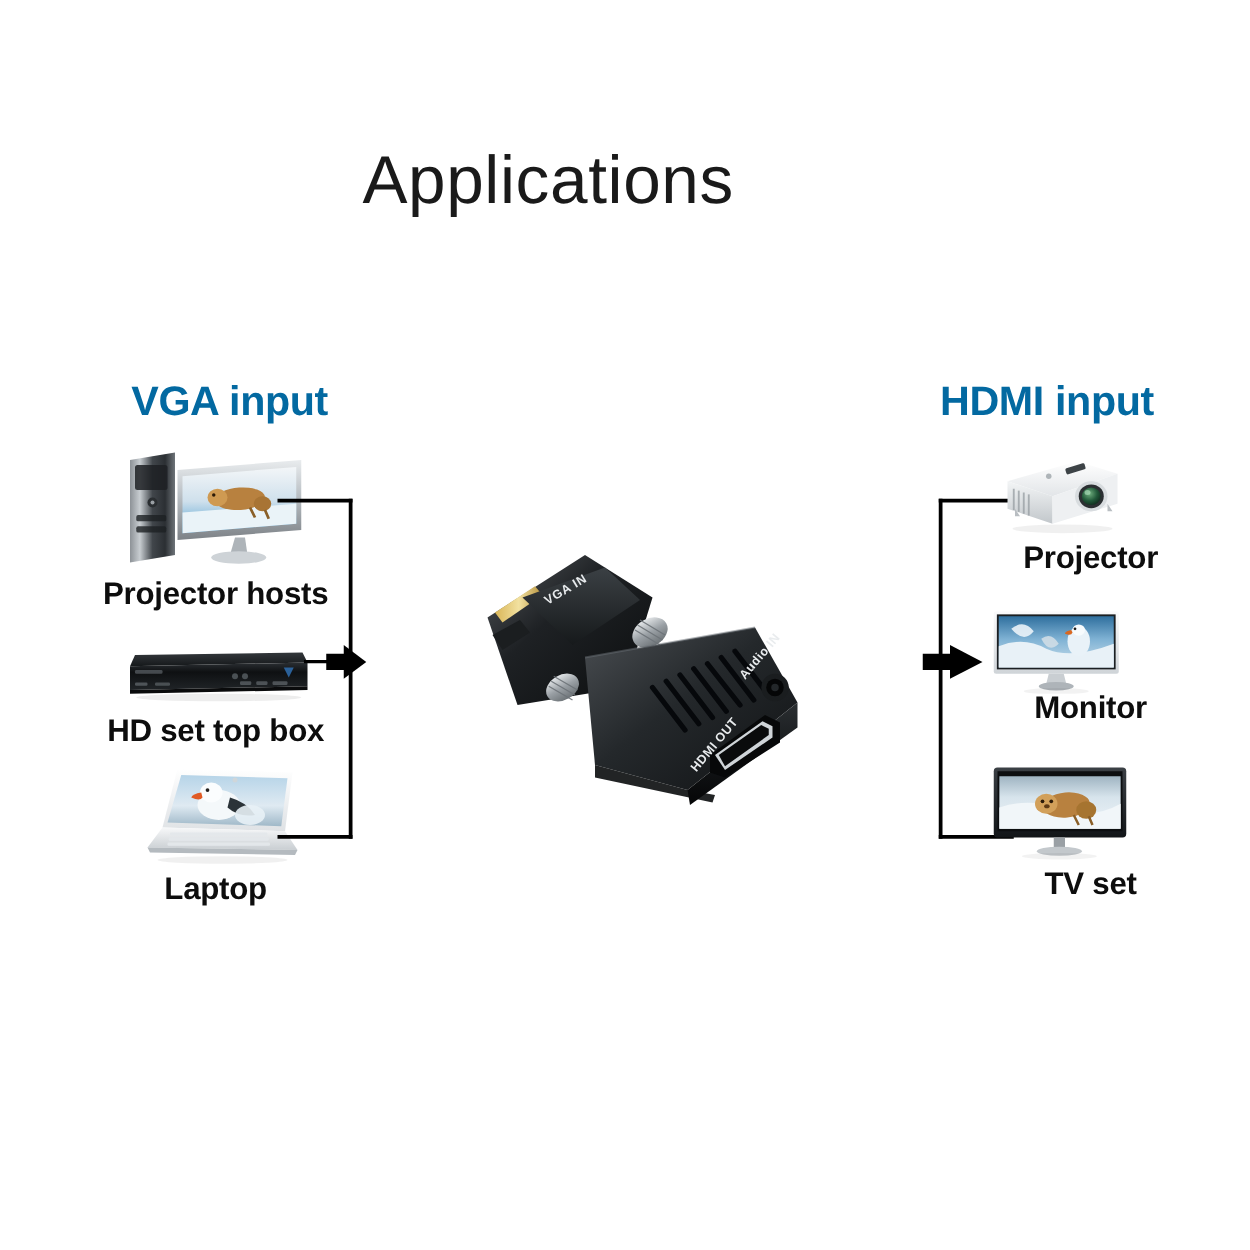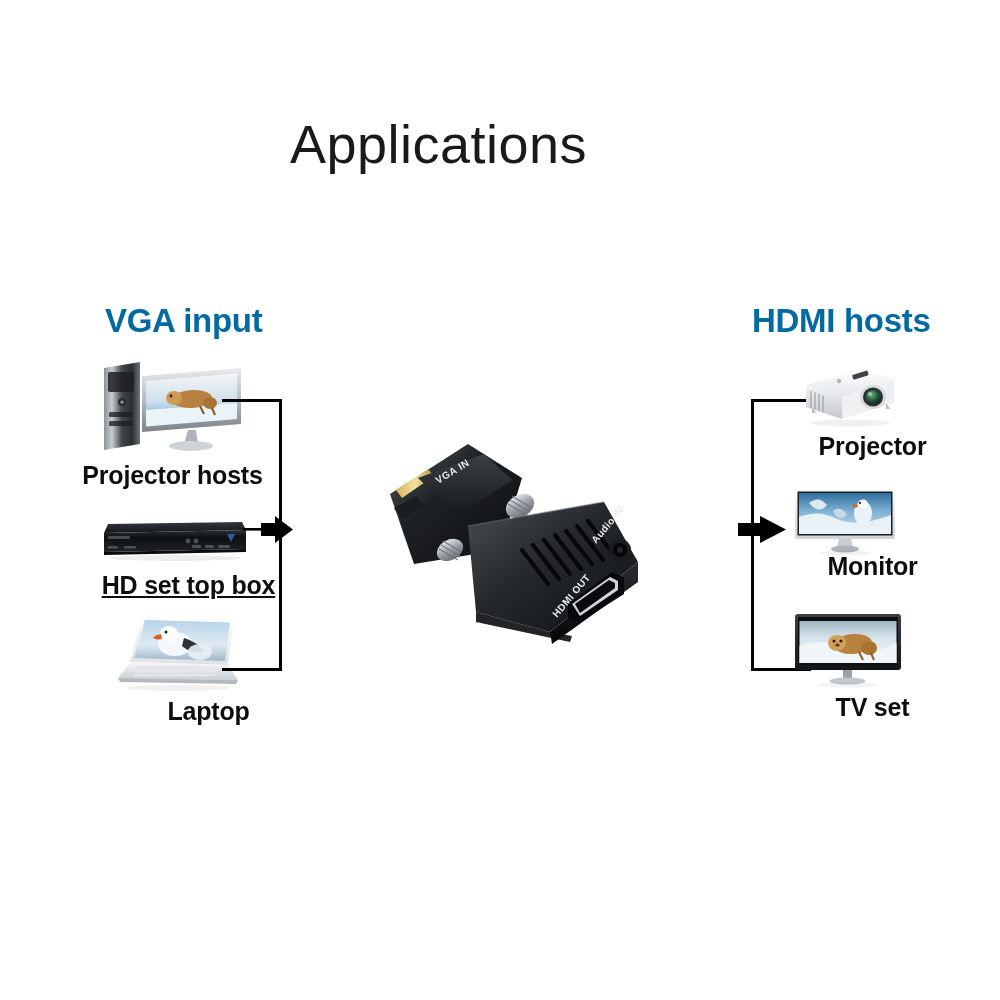--- a/index.html
+++ b/index.html
@@ -46,22 +46,22 @@
   .item-label {
     position: absolute;
     font-size: 25px;
     font-weight: 700;
     color: #0d0d0d;
     white-space: nowrap;
     text-align: center;
     letter-spacing: -0.2px;
   }
   #label-computer-hosts { left: 0;   top: 461px; width: 345px; }
-  #label-settopbox      { left: 16px;   top: 571px; width: 345px; text-decoration: underline; }
-  #label-laptop         { left: 0;   top: 697px; width: 345px; margin-left: 36px; }
+  #label-settopbox      { left: 0;   top: 571px; width: 345px; }
+  #label-laptop         { left: 0;   top: 697px; width: 345px; }
   #label-projector      { left: 700px; top: 432px; width: 345px; }
   #label-monitor        { left: 700px; top: 552px; width: 345px; }
   #label-tvset          { left: 700px; top: 693px; width: 345px; }
 
   
   .vline {
     position: absolute;
     width: 3px;
     background: #000;
   }
@@ -103,21 +103,21 @@
 
   .device svg { display: block; width: 100%; height: 100%; }
 </style>
 </head>
 <body>
 
 <div id="page-title">Applications</div>
 
 <div id="heading-vga" class="column-heading">VGA input</div>
 
-<div id="heading-hdmi" class="column-heading">HDMI hosts</div>
+<div id="heading-hdmi" class="column-heading">HDMI input</div>
 
 <div id="icon-computer-hosts" class="device">
   <svg viewBox="0 0 145 98" xmlns="http://www.w3.org/2000/svg">
     <defs>
       <linearGradient id="towerG" x1="0" y1="0" x2="1" y2="0">
         <stop offset="0%" stop-color="#8d9297"></stop>
         <stop offset="22%" stop-color="#c8cdd1"></stop>
         <stop offset="50%" stop-color="#41464b"></stop>
         <stop offset="78%" stop-color="#2b2f33"></stop>
         <stop offset="100%" stop-color="#6e7479"></stop>

